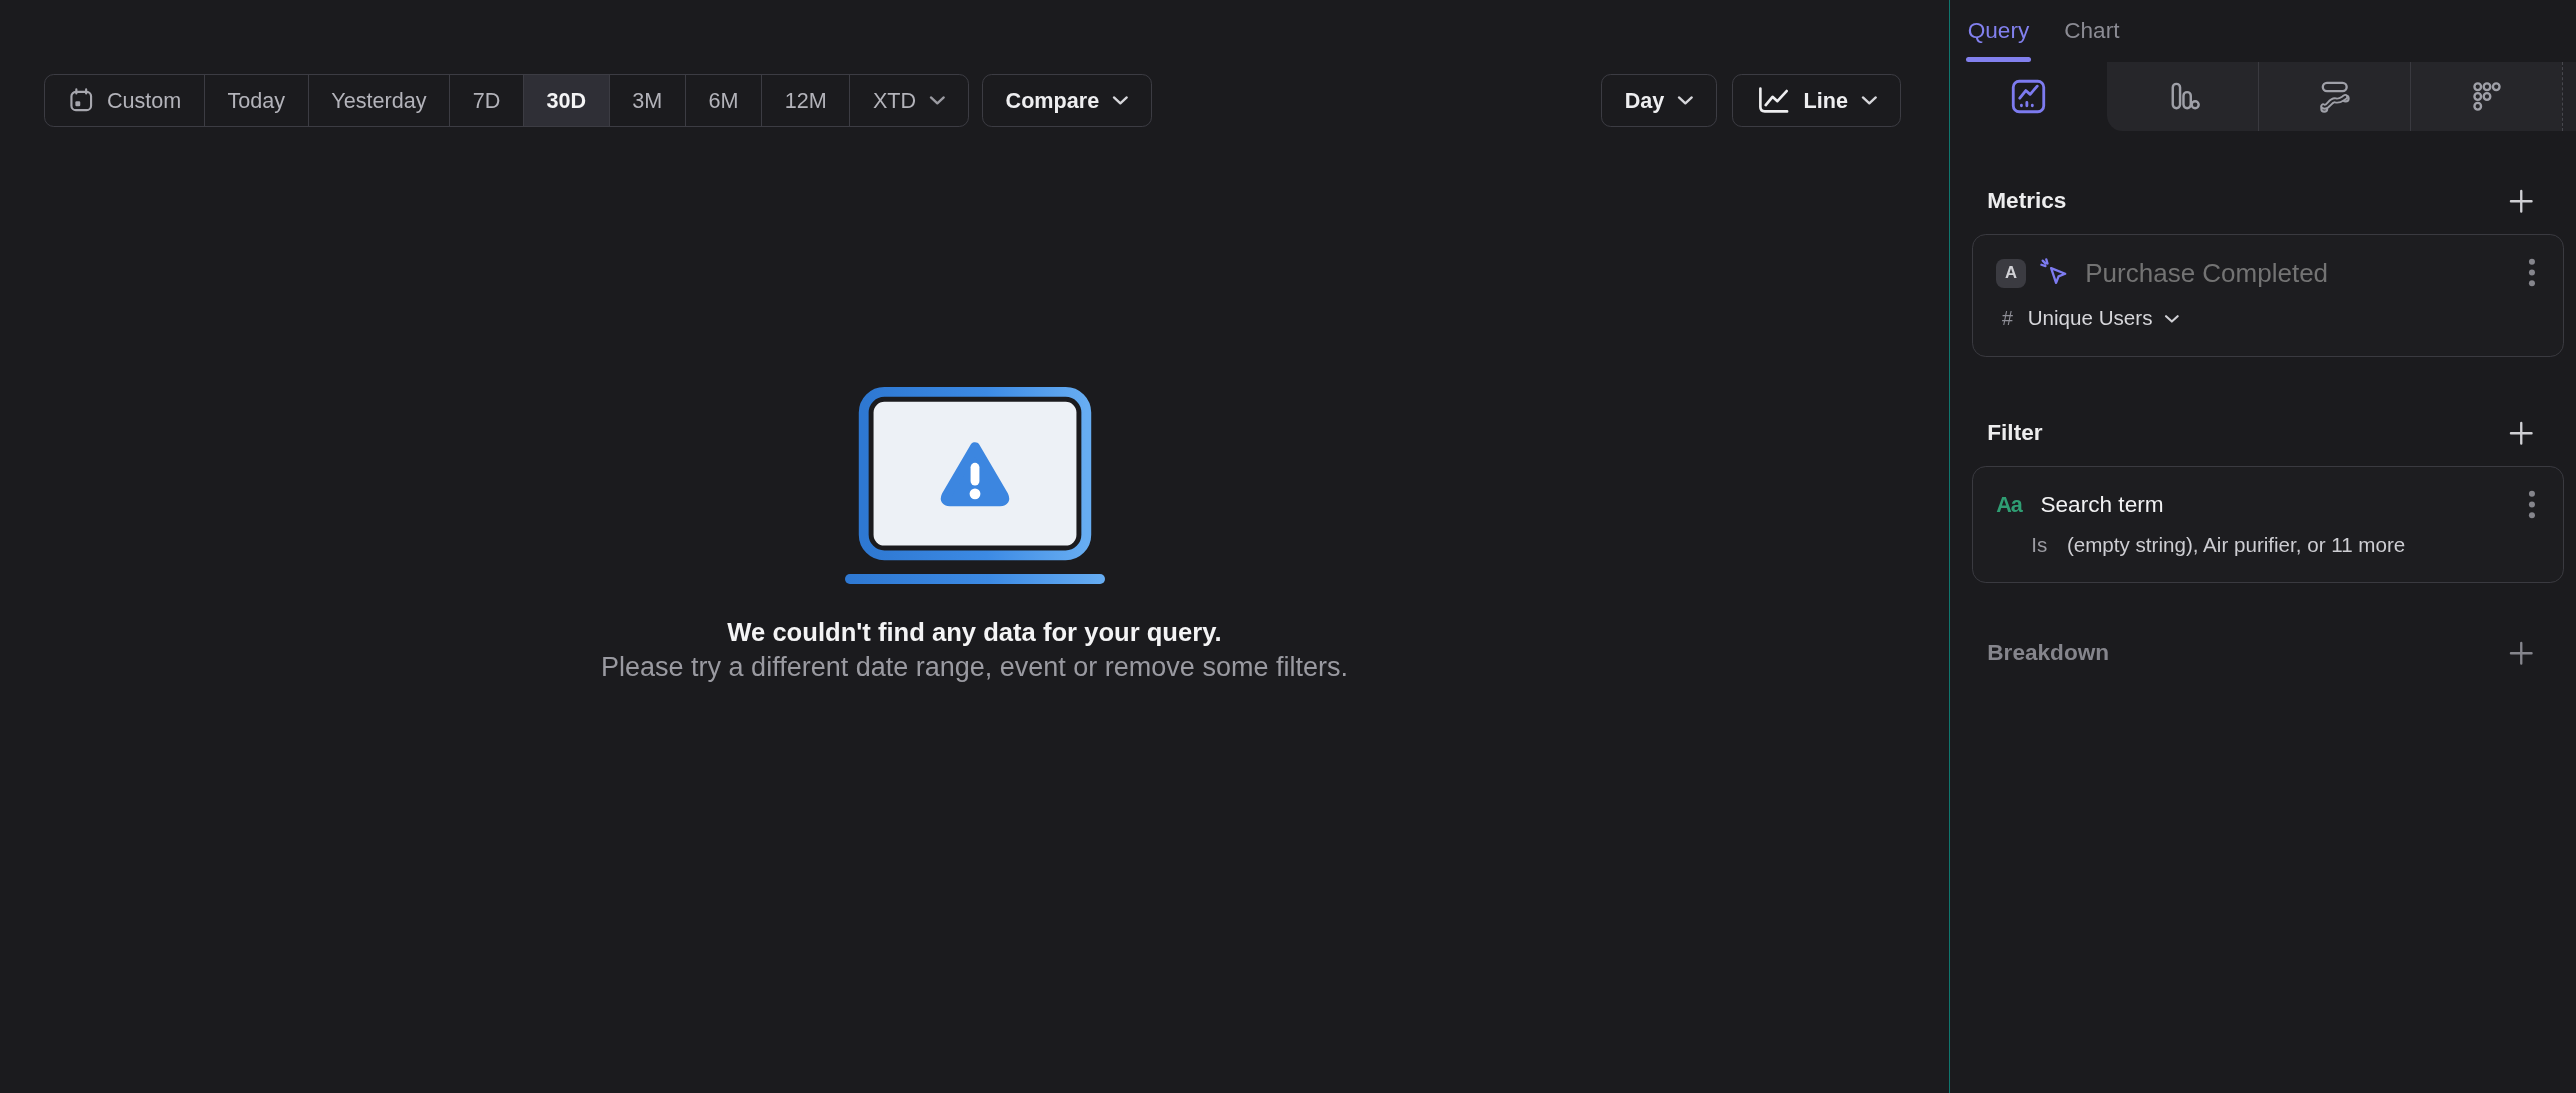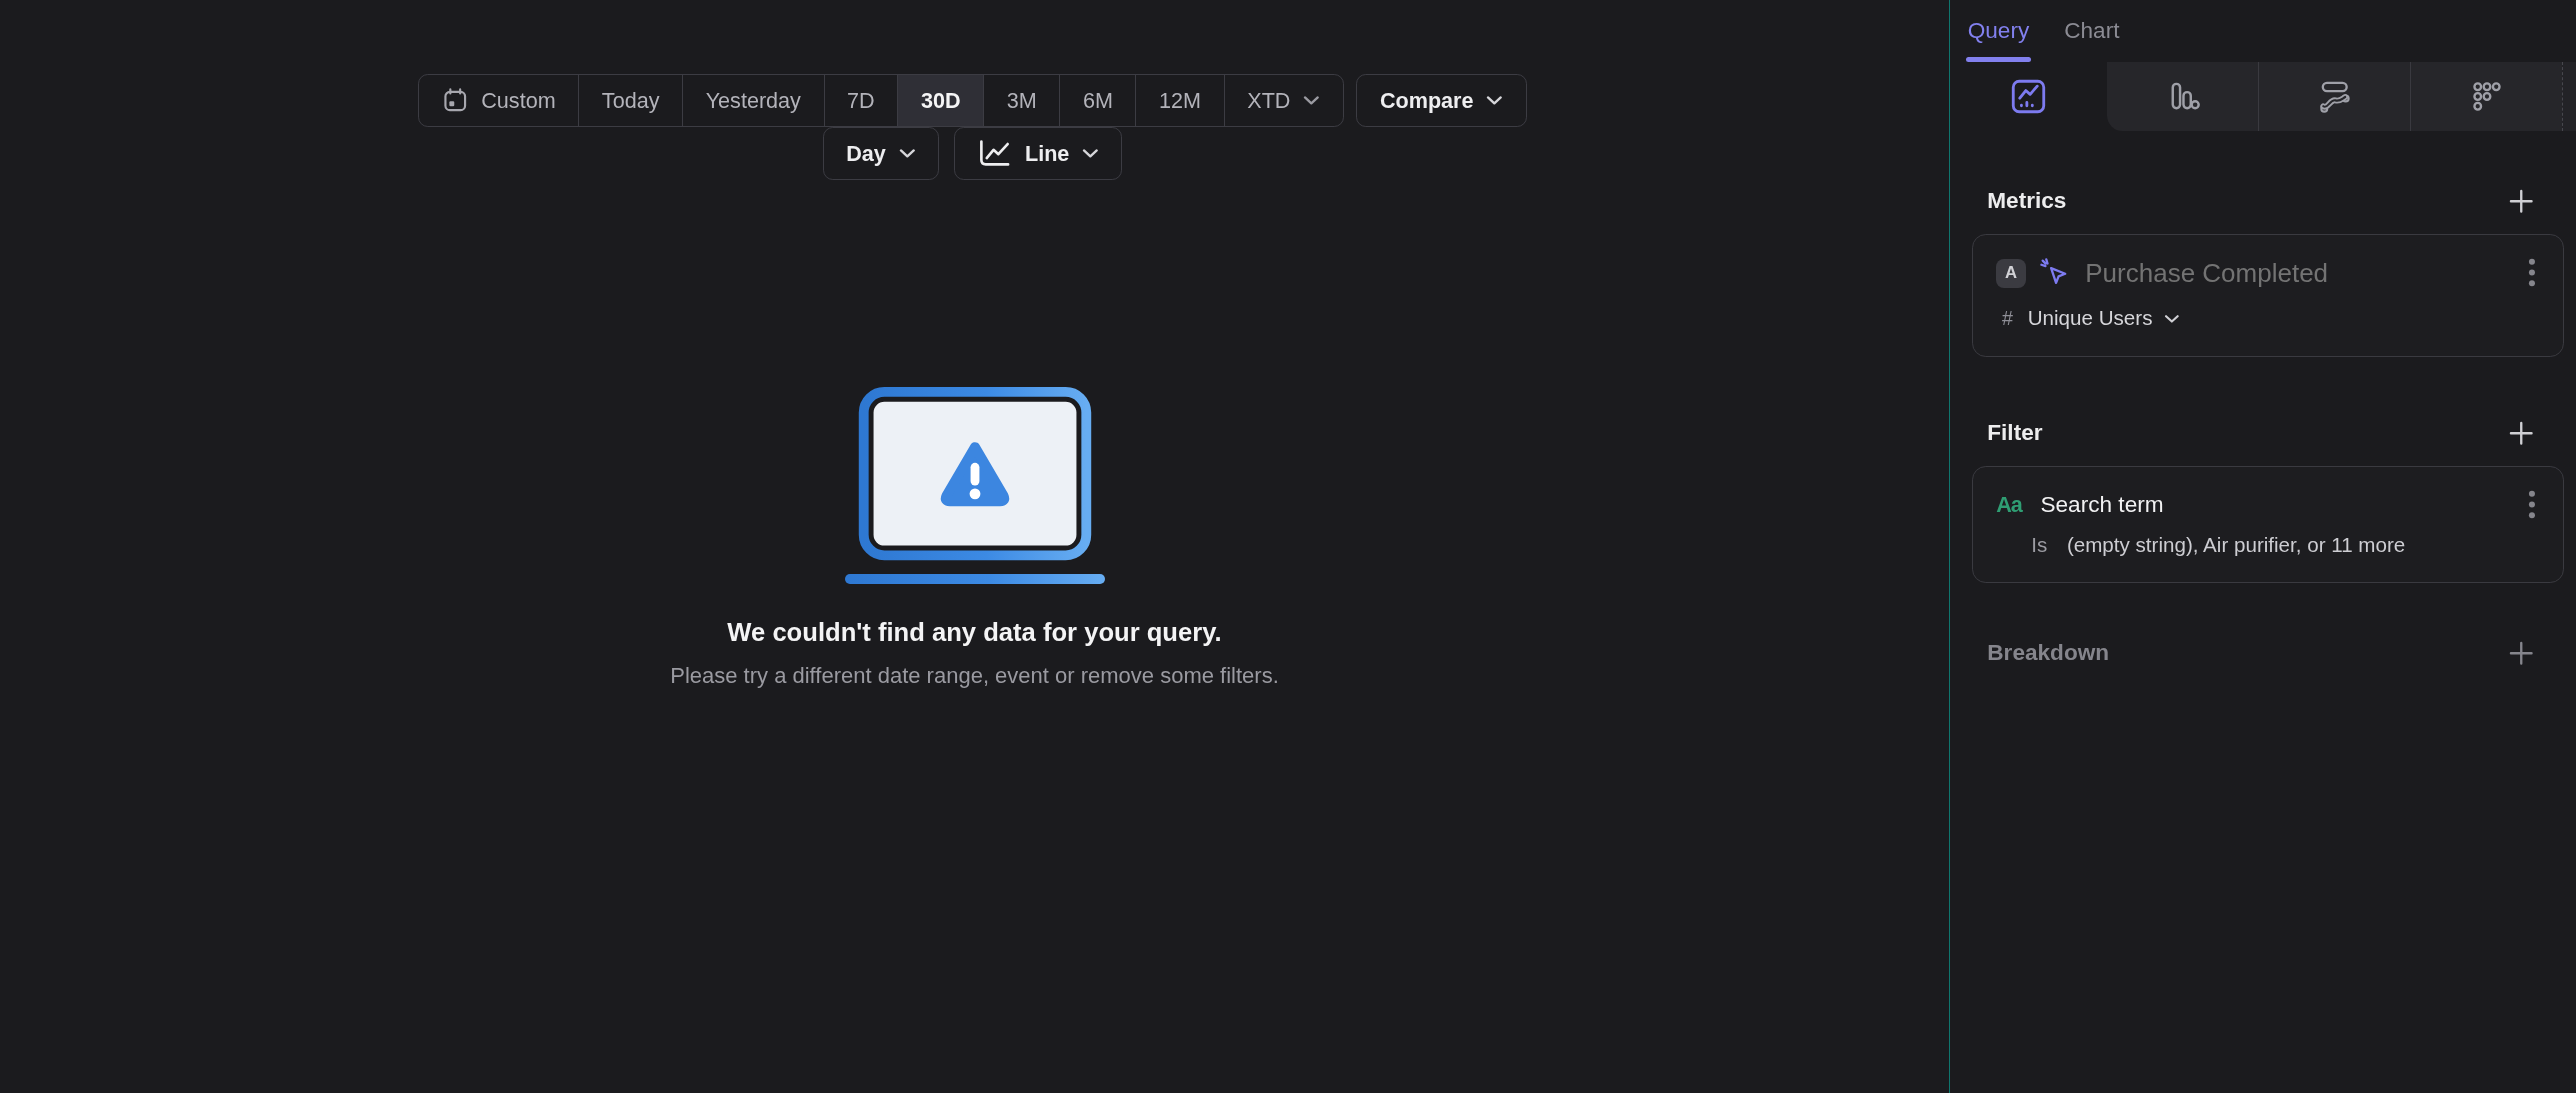--- a/index.html
+++ b/index.html
@@ -10,21 +10,21 @@
     font-family:"Liberation Sans", sans-serif;
     display:flex;
     -webkit-font-smoothing:antialiased;
   }
 
   
   .main { flex:1; position:relative; }
 
   .toolbar {
     position:absolute; top:74px; left:44px; right:48px;
-    display:flex; justify-content:space-between; align-items:center;flex-direction:column;
+    display:flex; justify-content:space-between; align-items:center;
   }
   .toolbar-left { display:flex; gap:12.8px; align-items:center; }
   .toolbar-right { display:flex; gap:14.7px; align-items:center; }
 
   .seg-group {
     display:flex; height:53px;
     border:1.5px solid #3c3c43; border-radius:9.8px; overflow:hidden;
     background:transparent;
   }
   .seg {
@@ -44,21 +44,21 @@
   .btn .chev { color:#d6d6da; }
 
   .icon { display:inline-flex; align-items:center; justify-content:center; }
 
   
   .empty {
     position:absolute; top:385px; left:0; width:100%;
     display:flex; flex-direction:column; align-items:center; text-align:center;
   }
   .empty-title { margin-top:29.5px; font-size:25.6px; font-weight:700; color:#f4f4f5; }
-  .empty-sub { margin-top:16px; font-size:22px; color:#9a9aa1; }
+  .empty-sub { margin-top:5px; font-size:27px; color:#9a9aa1; }
 
   
   .sidebar {
     width:627px; border-left:1px solid #0f766e;
     display:flex; flex-direction:column; background:#1b1b1e;
   }
   .sb-tabs {
     height:62px; display:flex; align-items:center;
     padding-left:17.7px; gap:35px; flex:none;
   }

